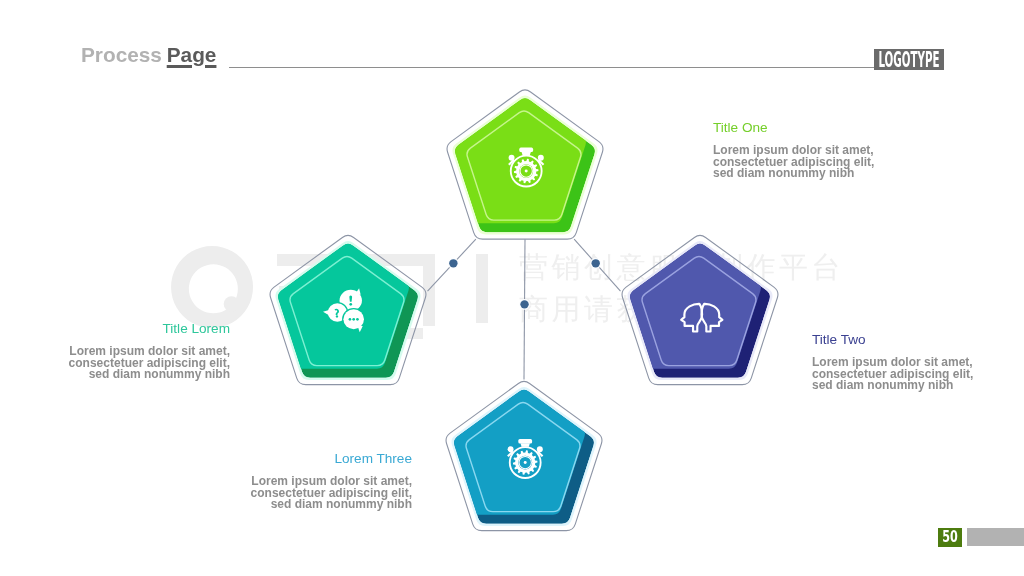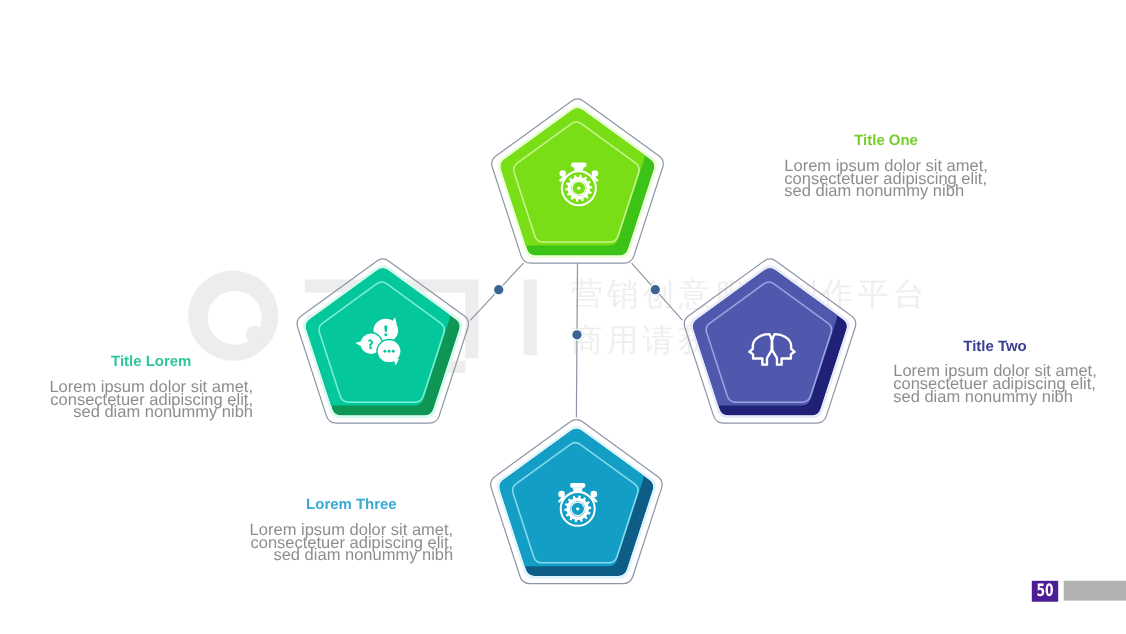--- a/index.html
+++ b/index.html
@@ -14,48 +14,48 @@
 .ttl .light{color:#b2b2b2;font-weight:bold;}
 .ttl .bold{color:#5a5a5a;font-weight:bold;margin-left:-1px;text-decoration:underline;text-decoration-thickness:2.6px;text-underline-offset:3.4px;text-decoration-skip-ink:auto;}
 .rule{position:absolute;left:229px;top:67px;width:646px;height:1.2px;background:#8e8e8e;}
 .logo{position:absolute;left:874px;top:49px;width:70px;height:21px;background:#6a6a6a;overflow:hidden;}
 .logo span{position:absolute;left:-30px;top:0;width:130px;color:#fff;font-size:21px;line-height:22px;
       text-align:center;white-space:nowrap;
       font-family:"DejaVu Sans Condensed","Liberation Sans",sans-serif;font-weight:bold;
       transform:scaleX(0.545);transform-origin:50% 50%;}
 
 
-.pagebox{position:absolute;left:938px;top:528px;width:24px;height:19px;background:#4c1d95;overflow:hidden;}
+.pagebox{position:absolute;left:938px;top:528px;width:24px;height:19px;background:#4d7c0f;overflow:hidden;}
 .pagebox span{position:absolute;left:-18px;top:0;width:60px;color:#fff;font-size:15.5px;line-height:19px;
       text-align:center;white-space:nowrap;font-weight:bold;
       font-family:"DejaVu Sans Condensed","Liberation Sans",sans-serif;
       transform:scaleX(0.8);transform-origin:50% 50%;}
 .pagebar{position:absolute;left:967px;top:528px;width:57px;height:18px;background:#b2b2b2;}
 
 
 .diagram{position:absolute;left:0;top:0;width:1024px;height:576px;}
 .conn{stroke:#8d95a6;stroke-width:1.1;}
 .dot{fill:#3c6490;}
 .p-outline{fill:none;stroke:#8d95a6;stroke-width:1.1;}
 .p-inner{fill:none;stroke-width:1.4;}
 .n-green  .p-glow{fill:#eaffd4;} .n-green  .p-dark{fill:#3cc317;} .n-green  .p-fill{fill:#7ade16;} .n-green  .p-inner{stroke:#c6f58c;} .n-green  .icon-hole-f{fill:#7ade16;}
 .n-teal   .p-glow{fill:#d5fbee;} .n-teal   .p-dark{fill:#0f9655;} .n-teal   .p-fill{fill:#05c79c;} .n-teal   .p-inner{stroke:#7cf0d2;} .n-teal   .icon-hole-f{fill:#05c79c;} .n-teal   .bubble-edge{fill:none;stroke:#05c79c;stroke-width:2.6;}
 .n-purple .p-glow{fill:#e8e9f8;} .n-purple .p-dark{fill:#1e2175;} .n-purple .p-fill{fill:#5058ad;} .n-purple .p-inner{stroke:#9aa2e0;}
 .n-blue   .p-glow{fill:#ddf4fc;} .n-blue   .p-dark{fill:#0e5d86;} .n-blue   .p-fill{fill:#139fc5;} .n-blue   .p-inner{stroke:#8ad8f0;} .n-blue   .icon-hole-f{fill:#139fc5;}
 
 
 .lab{position:absolute;}
-.lab .t{font-size:13.6px;font-weight:bold;letter-spacing:0px;white-space:nowrap;text-align:center;}
-.lab .b{font-size:15px;line-height:11.6px;color:#8d8d8d;white-space:nowrap;}
+.lab .t{font-size:13.6px;font-weight:normal;letter-spacing:0px;white-space:nowrap;}
+.lab .b{font-size:12px;line-height:11.6px;color:#8d8d8d;white-space:nowrap;font-weight:bold;}
 .lab.r{text-align:right;}
 .lab.l{text-align:left;}
 
 #lab-one  {left:713px;top:120px;}
 #lab-one  .b{margin-top:10px;}
-#lab-two  {left:812px;top:307px;}
+#lab-two  {left:812px;top:332px;}
 #lab-two  .b{margin-top:10px;}
 #lab-three{right:612px;top:451px;text-align:right;}
 #lab-three .b{margin-top:10px;}
 #lab-four {right:794px;top:321px;text-align:right;}
 #lab-four .b{margin-top:10px;}
 
 
 .wm{position:absolute;left:0;top:0;width:1024px;height:576px;pointer-events:none;user-select:none;}
 .wm-mark{position:absolute;left:0;top:0;}
 .wm-text{position:absolute;font-size:29px;letter-spacing:3.5px;line-height:34px;color:#efefef;
@@ -76,20 +76,27 @@
         <path d="M279,286 h76 v11 h-76 Z"></path>
         <path d="M320,297 h12 v80 h-12 Z"></path>
         <path d="M355,297 h12 v31 h56 v11 h-68 Z"></path>
         <path d="M476,254 h12 v69 h-12 Z"></path>
       </g>
     </svg>
     <div class="wm-text" style="left:519px;top:250px;">营销创意服务制作平台</div>
     <div class="wm-text" style="left:519px;top:292px;">商用请获取授权</div>
   </div>
 
+  <div class="header">
+    <div class="ttl"><span class="light">Process</span> <span class="bold">Page</span></div>
+    <div class="rule"></div>
+    <div class="logo">
+        <span>LOGOTYPE</span>
+      </div>
+  </div>
 
   <svg class="diagram" viewBox="0 0 1024 576" xmlns="http://www.w3.org/2000/svg">
 <defs>
 <clipPath id="clip-green">
           <path d="M520.00,100.13 Q525.00,96.50 530.00,100.13 L591.33,144.69 Q596.33,148.32 594.42,154.20 L570.99,226.30 Q569.08,232.18 562.91,232.18 L487.09,232.18 Q480.92,232.18 479.01,226.30 L455.58,154.20 Q453.67,148.32 458.67,144.69 Z"></path>
         </clipPath>
 <clipPath id="clip-teal">
           <path d="M343.00,245.63 Q348.00,242.00 353.00,245.63 L414.33,290.19 Q419.33,293.82 417.42,299.70 L393.99,371.80 Q392.08,377.68 385.91,377.68 L310.09,377.68 Q303.92,377.68 302.01,371.80 L278.58,299.70 Q276.67,293.82 281.67,290.19 Z"></path>
         </clipPath>
 <clipPath id="clip-purple">

